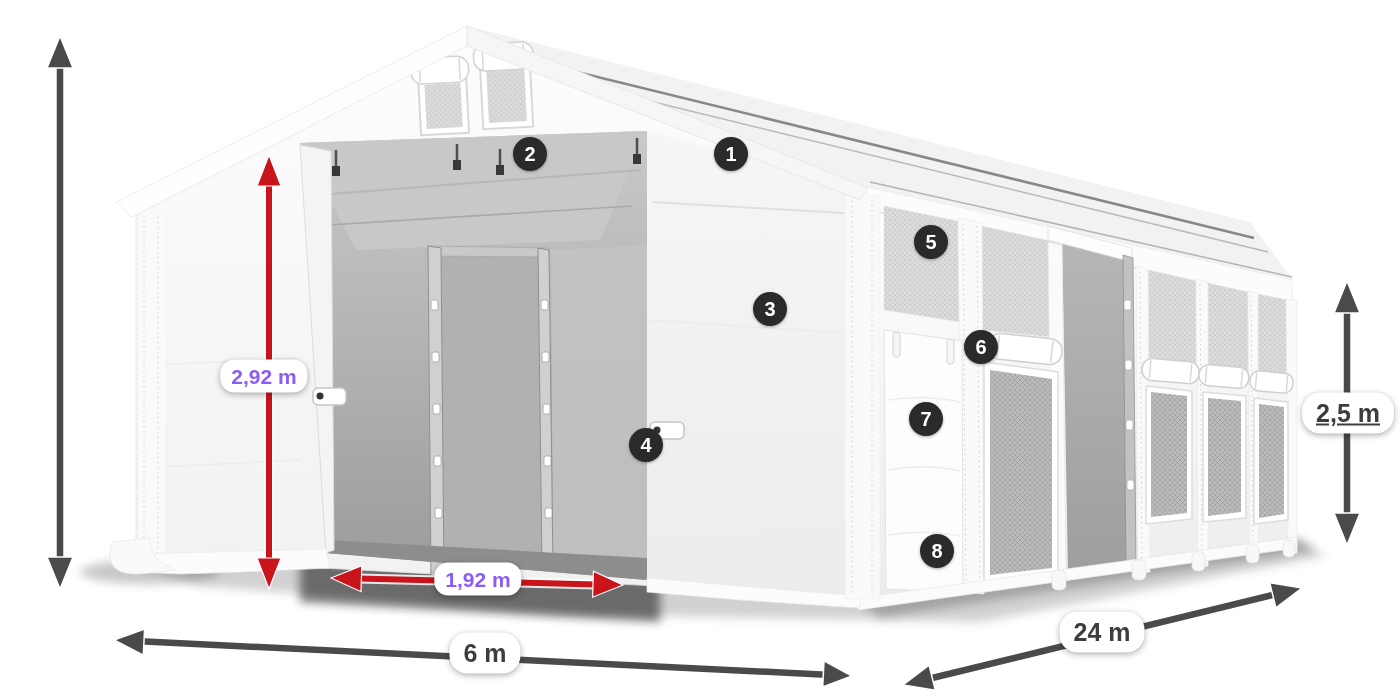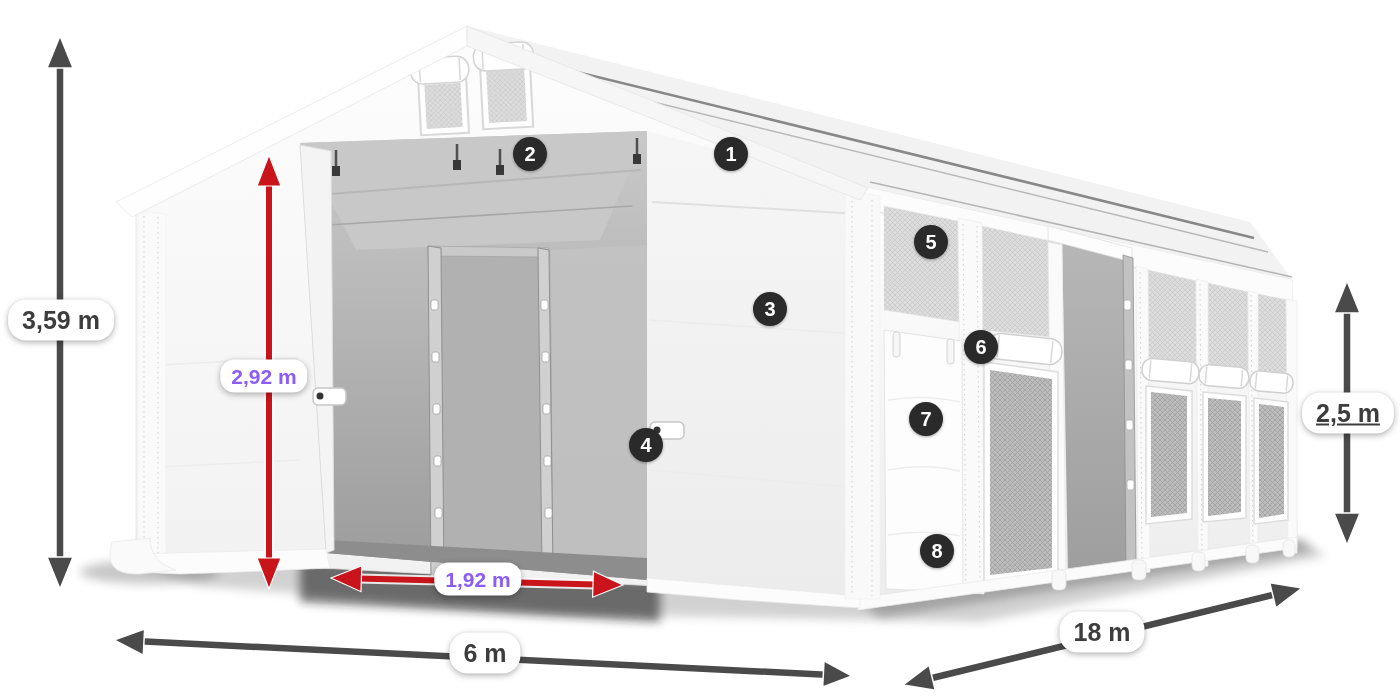--- a/index.html
+++ b/index.html
@@ -343,25 +343,24 @@
 
     <g>
       <line x1="1347" y1="307" x2="1347" y2="519" stroke="#ffffff" stroke-width="11" opacity="0.9"></line>
       <line x1="1347" y1="307" x2="1347" y2="519" stroke="#4a4a4a" stroke-width="6.5"></line>
       <polygon points="1347,281 1334,313 1360,313" fill="#4a4a4a" stroke="#ffffff" stroke-width="1.5"></polygon>
       <polygon points="1347,545 1334,513 1360,513" fill="#4a4a4a" stroke="#ffffff" stroke-width="1.5"></polygon>
     </g>
   </g>
 </svg>
 
-<div class="pill pill-dark p359">3,59 m</div>
 <div class="pill pill-red p292">2,92 m</div>
 <div class="pill pill-red p277">1,92 m</div>
 <div class="pill pill-dark p6">6 m</div>
-<div class="pill pill-dark p21">18 m</div>
+<div class="pill pill-dark p21">24 m</div>
 <div class="pill pill-dark p25">2,5 m</div>
 
 <div class="badge bd1">1</div>
 <div class="badge bd2">2</div>
 <div class="badge bd3">3</div>
 <div class="badge bd4">4</div>
 <div class="badge bd5">5</div>
 <div class="badge bd6">6</div>
 <div class="badge bd7">7</div>
 <div class="badge bd8">8</div>

